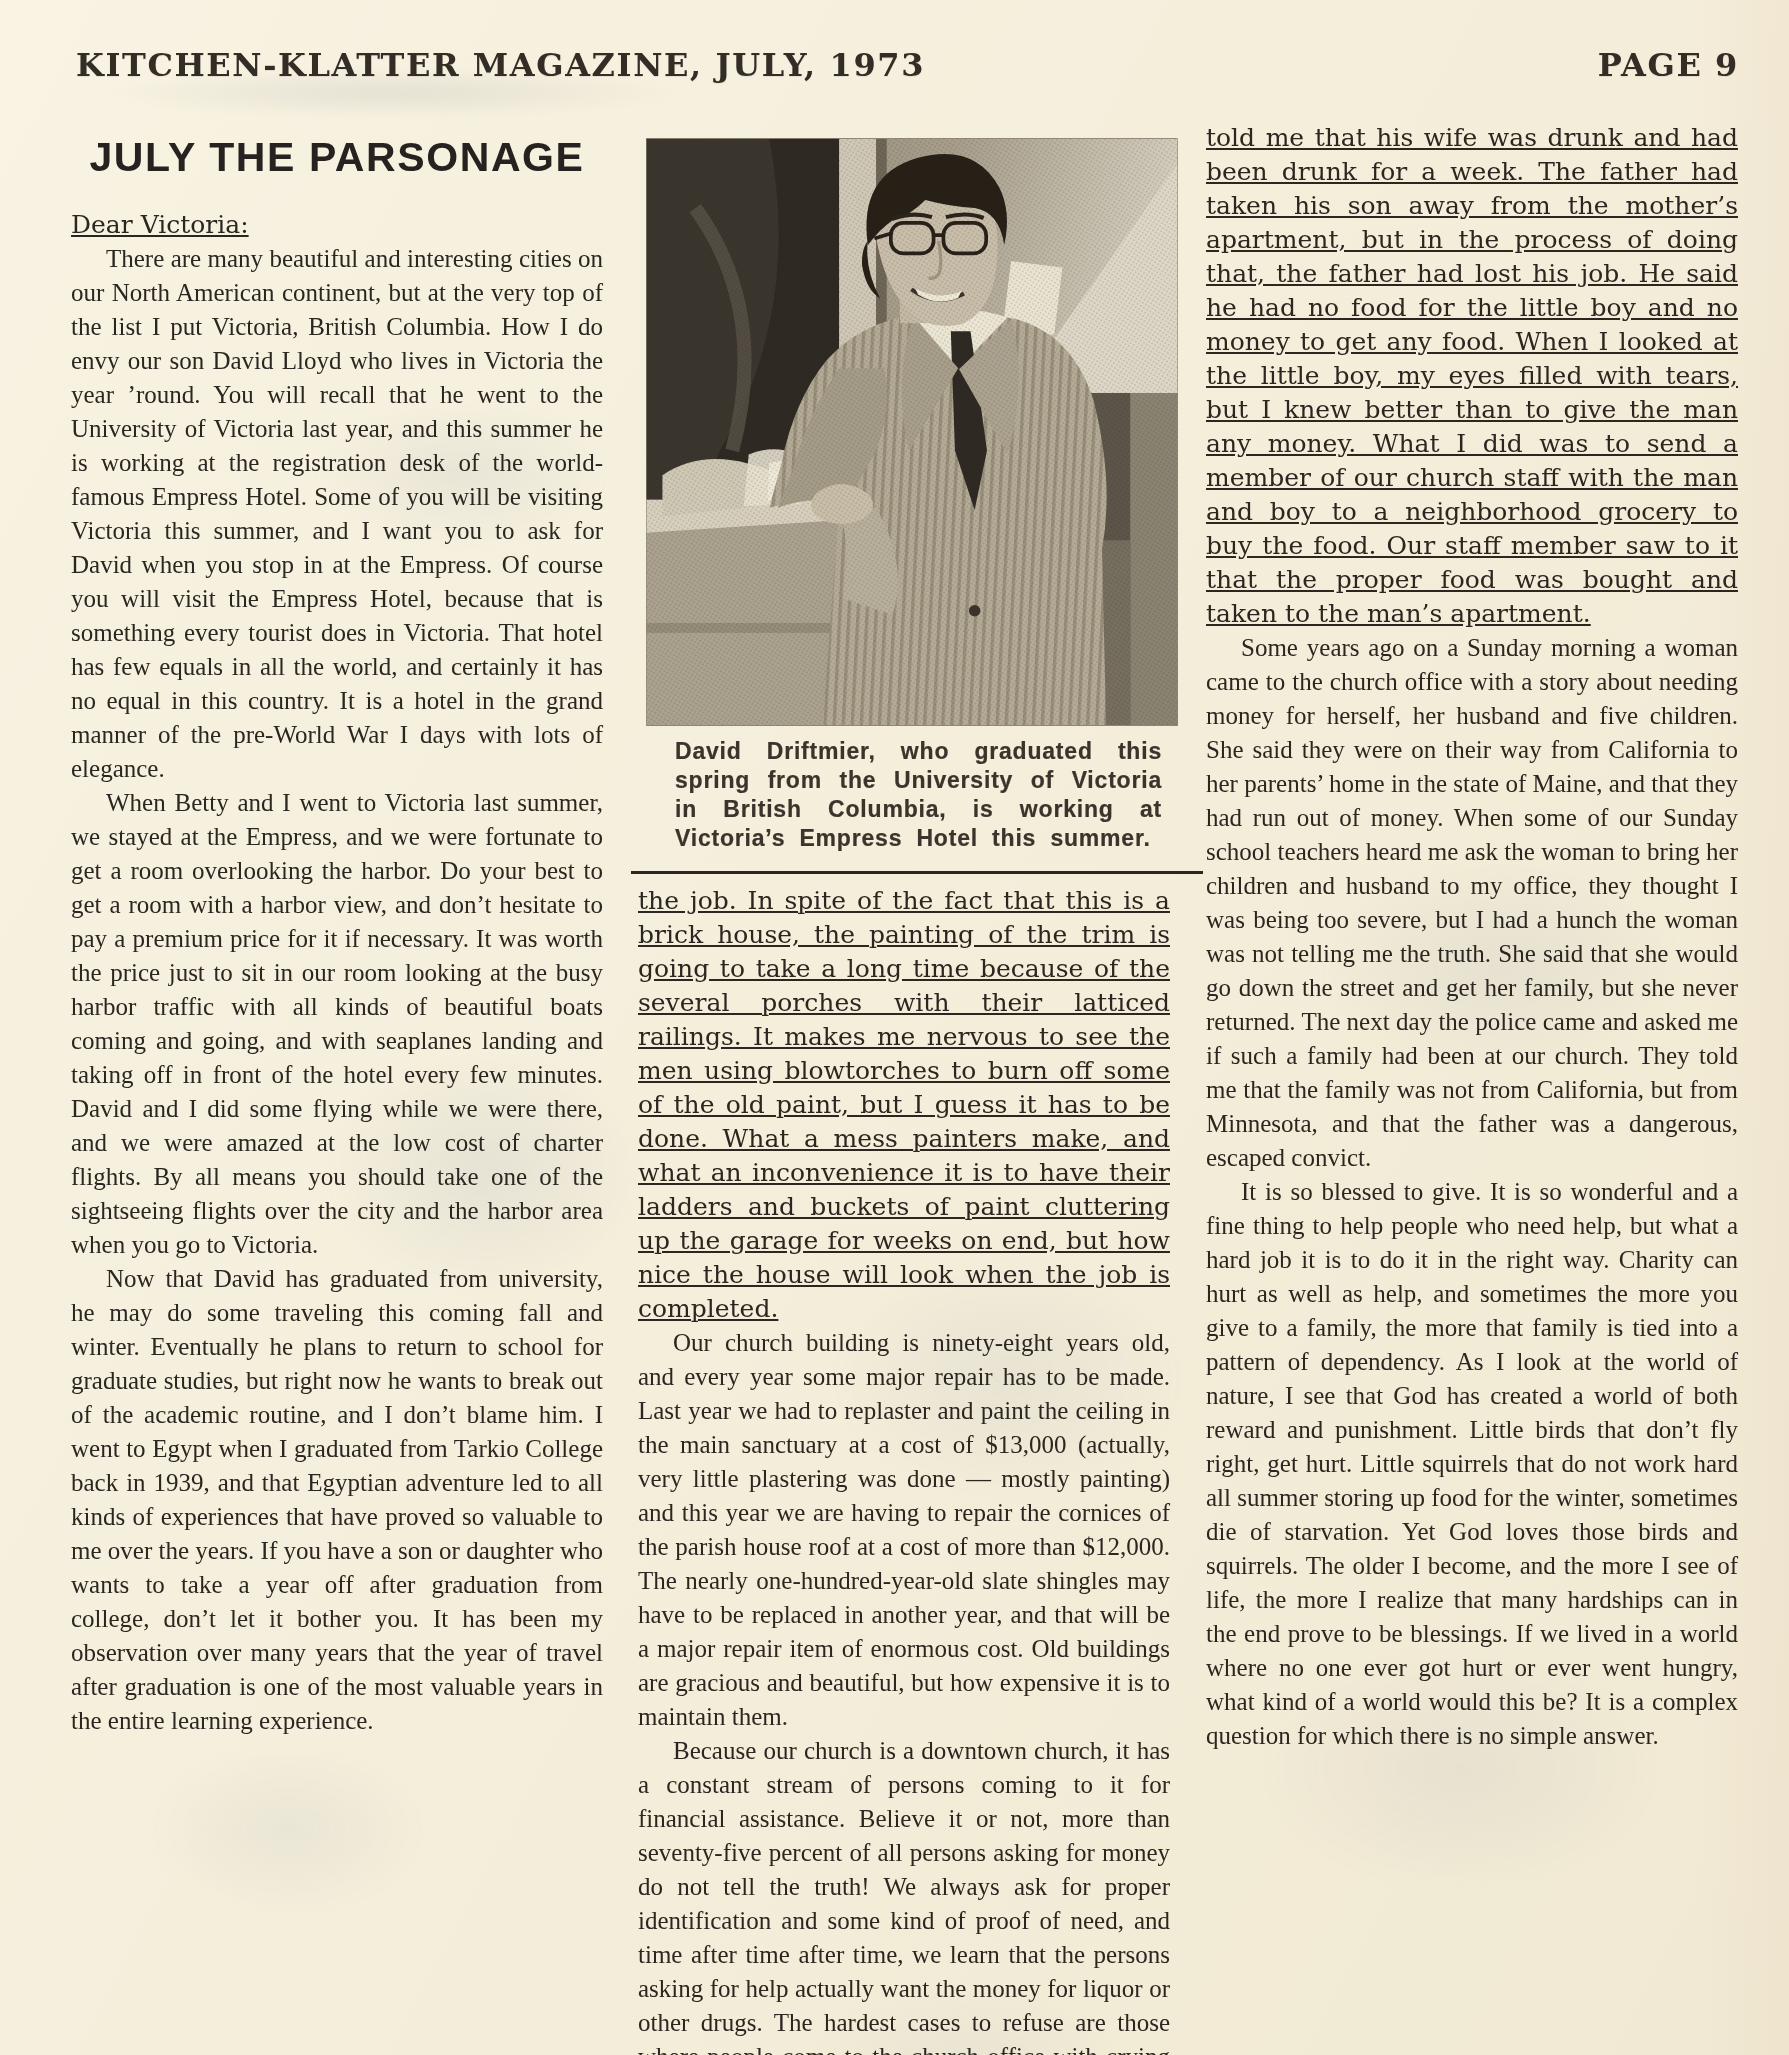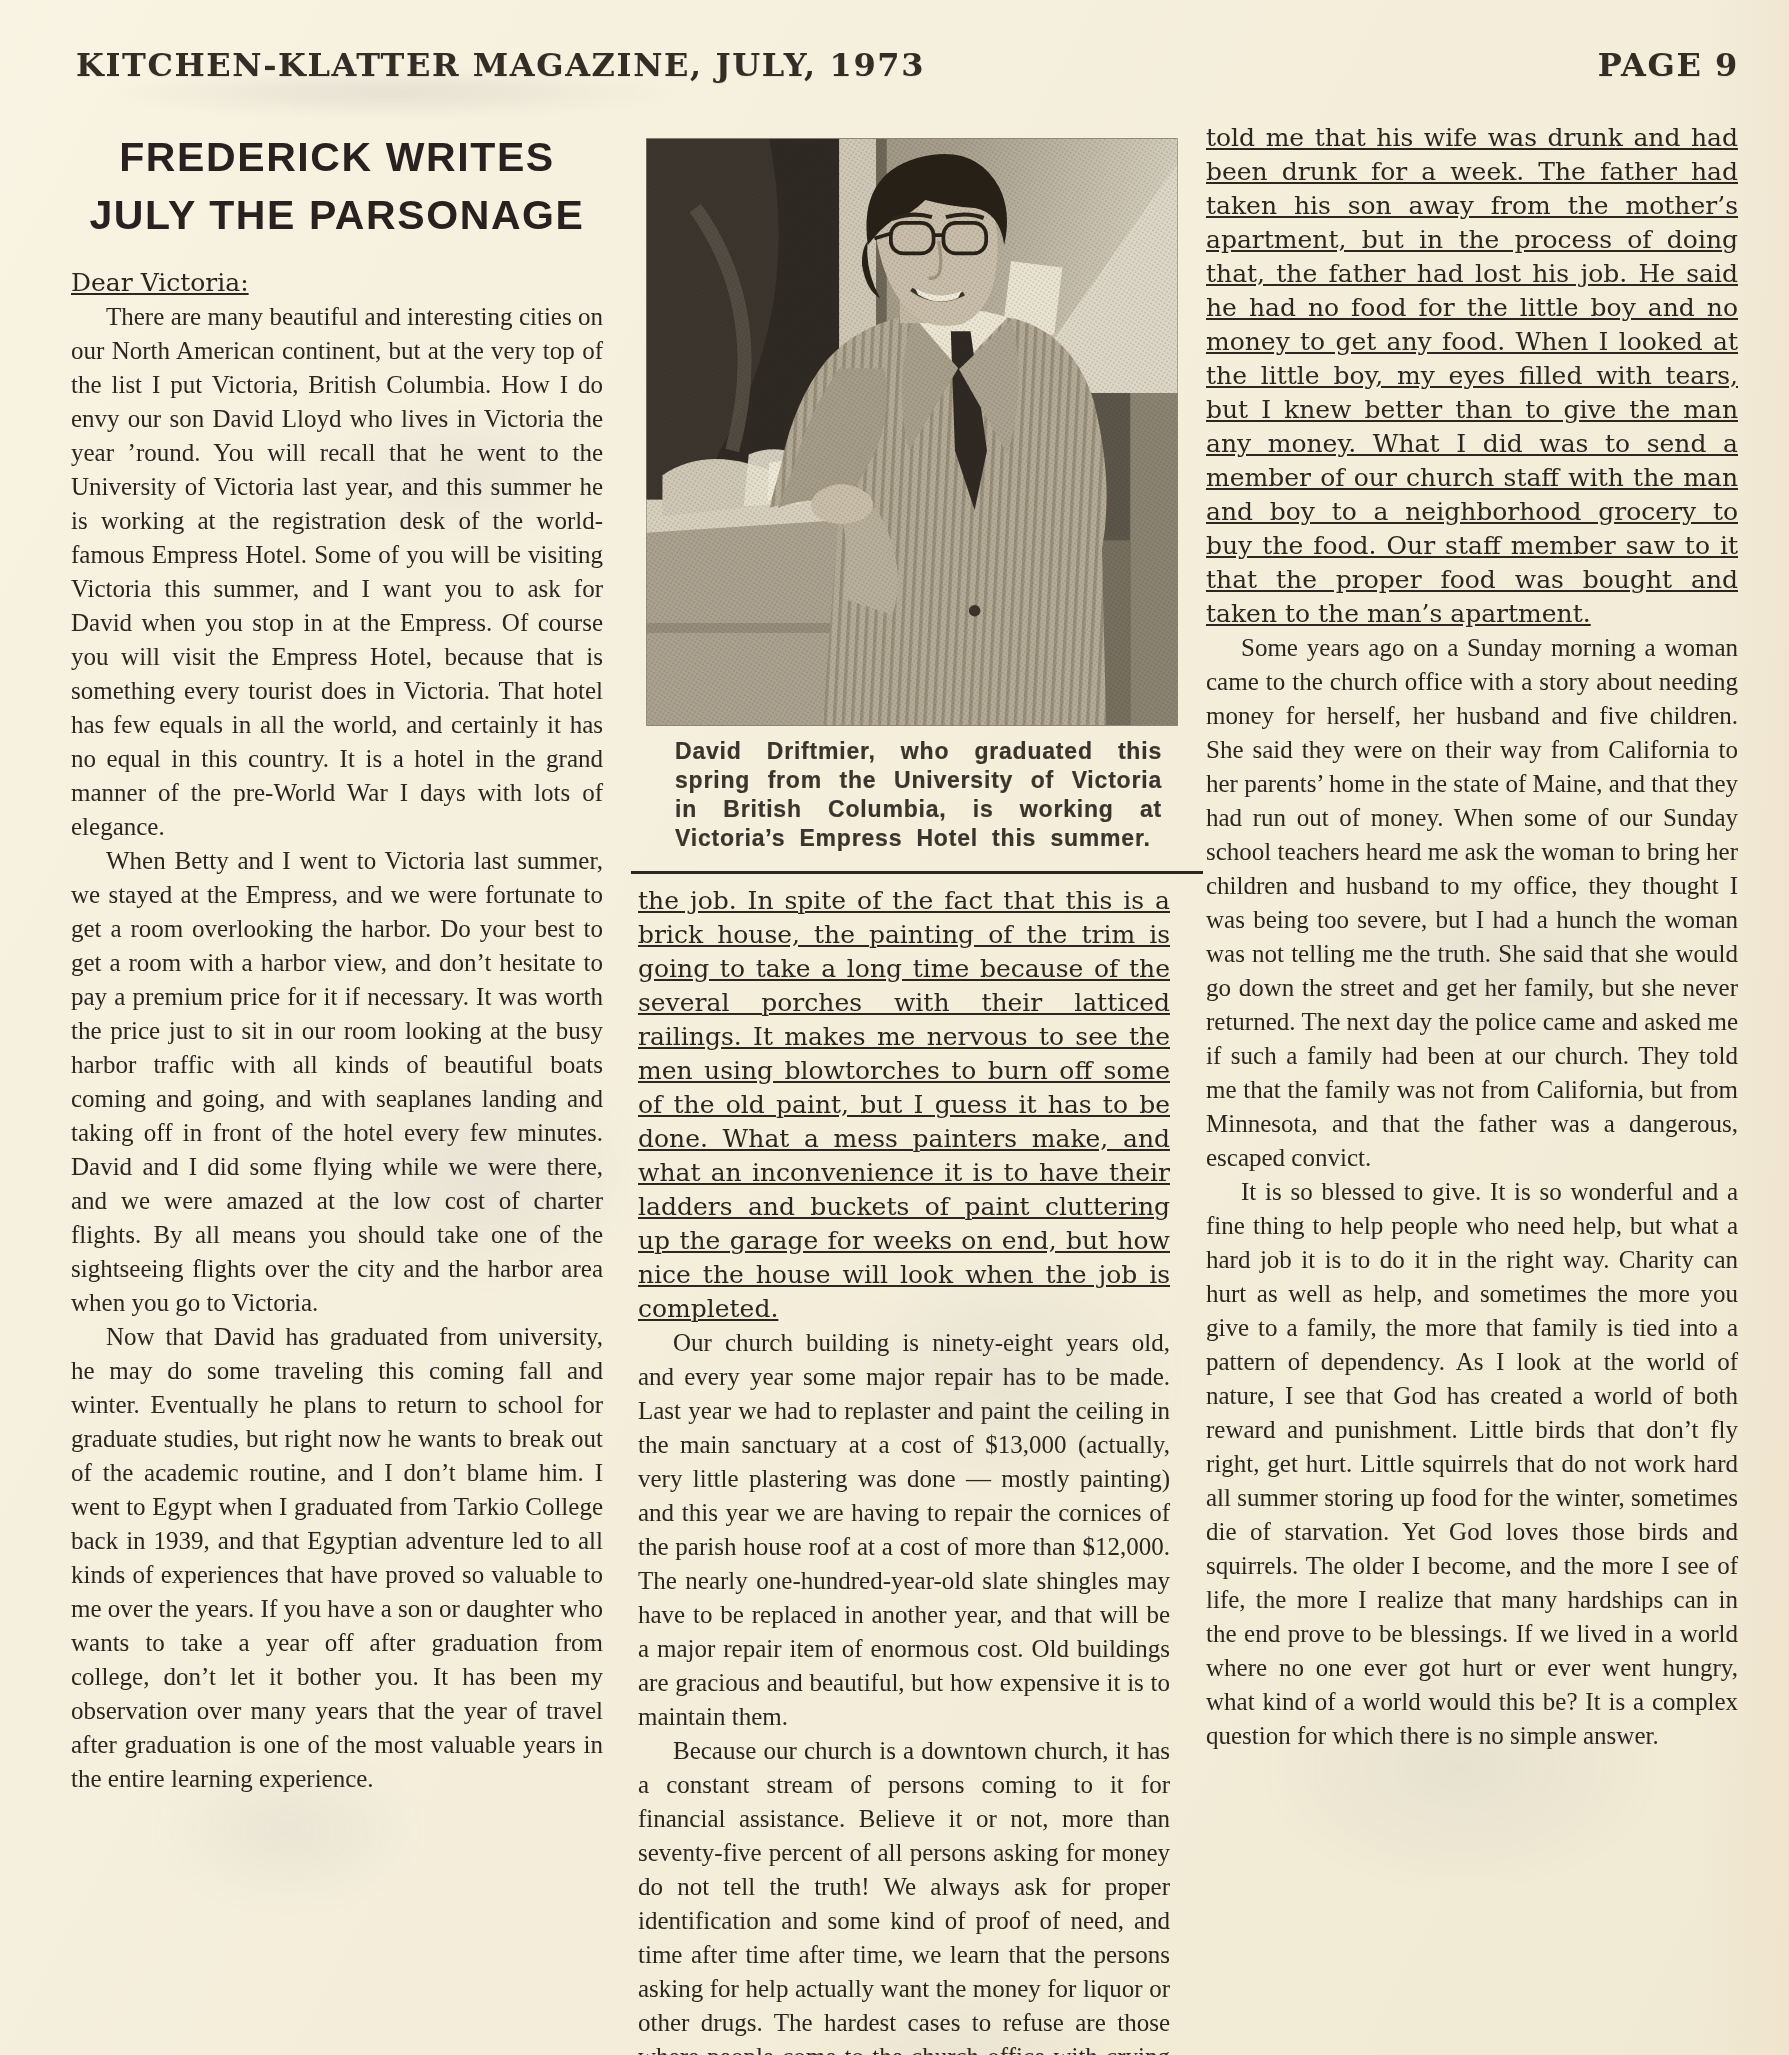--- a/index.html
+++ b/index.html
@@ -80,21 +80,20 @@
 <div class="page">
   <div class="bleed"></div>
 
   <header class="masthead">
     <span>KITCHEN-KLATTER MAGAZINE, JULY, 1973</span>
     <span>PAGE 9</span>
   </header>
 
   <section class="col" id="col1">
     <h1 class="headline">
-      <span>FREDERICK WRITES</span>
       <span>JULY THE PARSONAGE</span>
     </h1>
     <div>
         <p class="noind">Dear Victoria:</p>
         <p class="ind">There are many beautiful and interesting cities on our North American continent, but at the very top of the list I put Victoria, British Columbia. How I do envy our son David Lloyd who lives in Victoria the year ’round. You will recall that he went to the University of Victoria last year, and this summer he is working at the registration desk of the world-famous Empress Hotel. Some of you will be visiting Victoria this summer, and I want you to ask for David when you stop in at the Empress. Of course you will visit the Empress Hotel, because that is something every tourist does in Victoria. That hotel has few equals in all the world, and certainly it has no equal in this country. It is a hotel in the grand manner of the pre-World War I days with lots of elegance.</p>
         <p class="ind">When Betty and I went to Victoria last summer, we stayed at the Empress, and we were fortunate to get a room overlooking the harbor. Do your best to get a room with a harbor view, and don’t hesitate to pay a premium price for it if necessary. It was worth the price just to sit in our room looking at the busy harbor traffic with all kinds of beautiful boats coming and going, and with seaplanes landing and taking off in front of the hotel every few minutes. David and I did some flying while we were there, and we were amazed at the low cost of charter flights. By all means you should take one of the sightseeing flights over the city and the harbor area when you go to Victoria.</p>
         <p class="ind">Now that David has graduated from university, he may do some traveling this coming fall and winter. Eventually he plans to return to school for graduate studies, but right now he wants to break out of the academic routine, and I don’t blame him. I went to Egypt when I graduated from Tarkio College back in 1939, and that Egyptian adventure led to all kinds of experiences that have proved so valuable to me over the years. If you have a son or daughter who wants to take a year off after graduation from college, don’t let it bother you. It has been my observation over many years that the year of travel after graduation is one of the most valuable years in the entire learning experience.</p>
       </div>
   </section>
 

